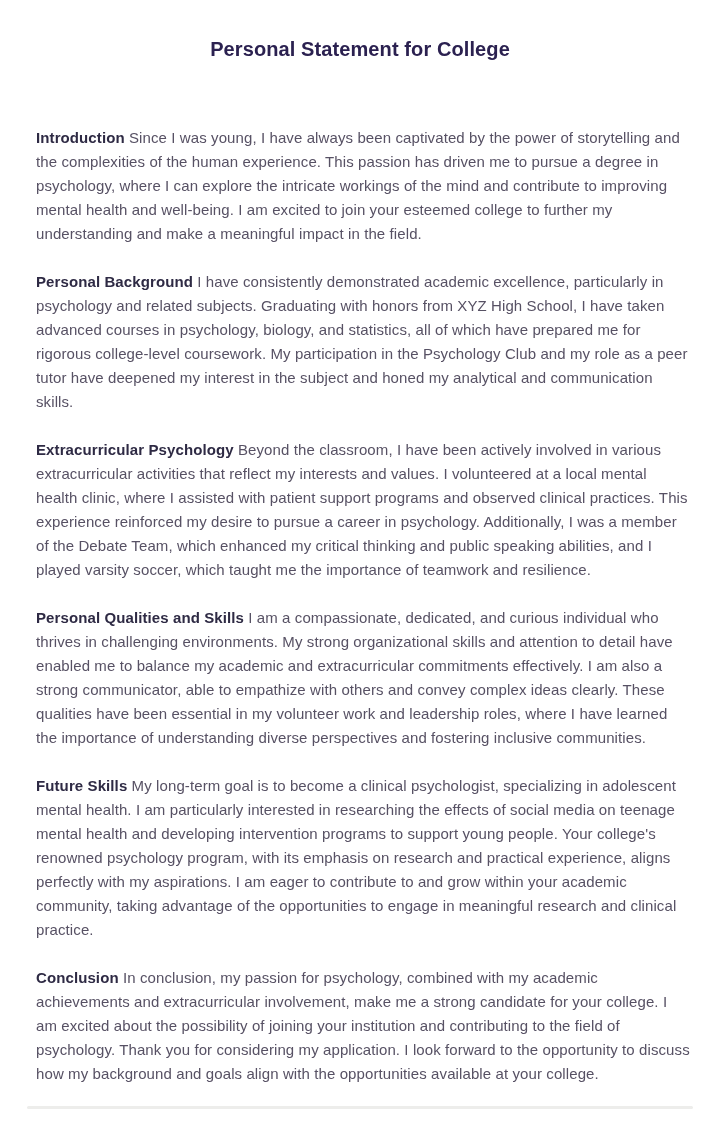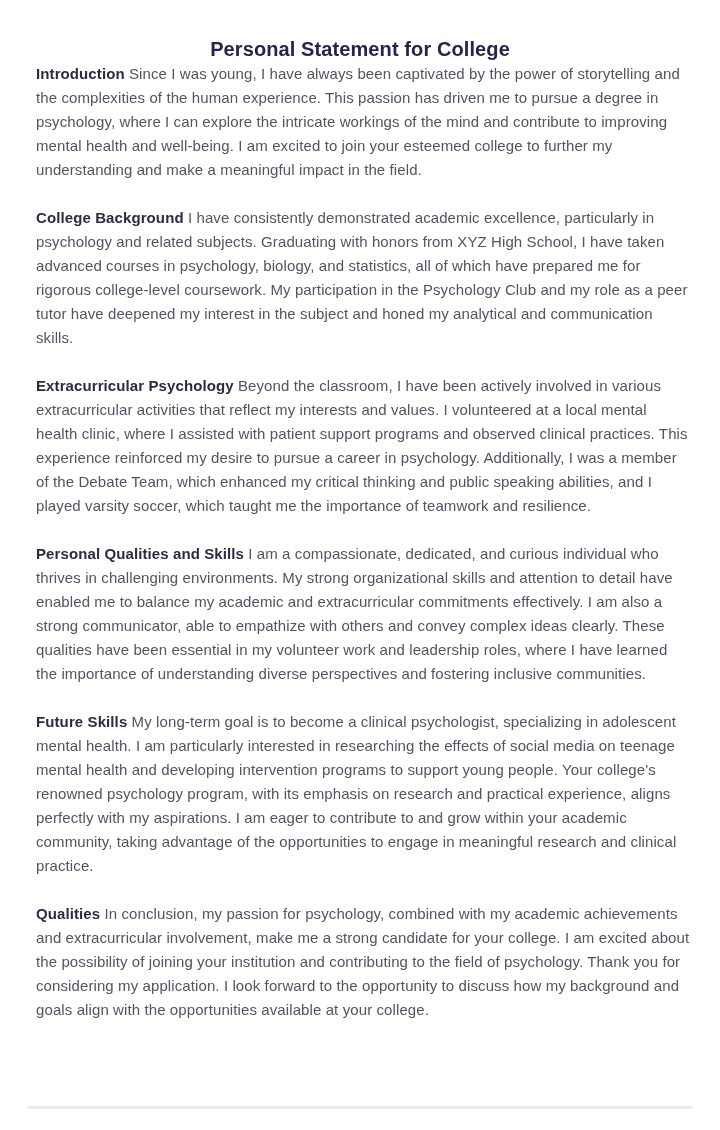--- a/index.html
+++ b/index.html
@@ -21,20 +21,21 @@
     margin: 0;
     padding-top: 37px;
     text-align: center;
     font-size: 20px;
     line-height: 25px;
     font-weight: 700;
     letter-spacing: 0.1px;
     color: var(--title-color, #2b2150);
   }
   .content {
+    margin-top: 64px;
     padding: 0 30px 0 36px;
   }
   .para {
     margin: 0 0 24px 0;
     font-size: 15px;
     line-height: 24px;
     color: var(--body-color, #575164);
     letter-spacing: 0.1px;
   }
   .para strong {
@@ -59,41 +60,41 @@
   <h1 class="title">Personal Statement for College</h1>
 
   <div class="content">
 
     <p class="para">
       <strong>Introduction</strong>
       <span>Since I was young, I have always been captivated by the power of storytelling and the complexities of the human experience. This passion has driven me to pursue a degree in psychology, where I can explore the intricate workings of the mind and contribute to improving mental health and well-being. I am excited to join your esteemed college to further my understanding and make a meaningful impact in the field.</span>
     </p>
 
     <p class="para">
-      <strong>College Background</strong>
+      <strong>Personal Background</strong>
       <span>I have consistently demonstrated academic excellence, particularly in psychology and related subjects. Graduating with honors from XYZ High School, I have taken advanced courses in psychology, biology, and statistics, all of which have prepared me for rigorous college-level coursework. My participation in the Psychology Club and my role as a peer tutor have deepened my interest in the subject and honed my analytical and communication skills.</span>
     </p>
 
     <p class="para">
       <strong>Extracurricular Psychology</strong>
       <span>Beyond the classroom, I have been actively involved in various extracurricular activities that reflect my interests and values. I volunteered at a local mental health clinic, where I assisted with patient support programs and observed clinical practices. This experience reinforced my desire to pursue a career in psychology. Additionally, I was a member of the Debate Team, which enhanced my critical thinking and public speaking abilities, and I played varsity soccer, which taught me the importance of teamwork and resilience.</span>
     </p>
 
     <p class="para">
       <strong>Personal Qualities and Skills</strong>
       <span>I am a compassionate, dedicated, and curious individual who thrives in challenging environments. My strong organizational skills and attention to detail have enabled me to balance my academic and extracurricular commitments effectively. I am also a strong communicator, able to empathize with others and convey complex ideas clearly. These qualities have been essential in my volunteer work and leadership roles, where I have learned the importance of understanding diverse perspectives and fostering inclusive communities.</span>
     </p>
 
     <p class="para">
       <strong>Future Skills</strong>
       <span>My long-term goal is to become a clinical psychologist, specializing in adolescent mental health. I am particularly interested in researching the effects of social media on teenage mental health and developing intervention programs to support young people. Your college's renowned psychology program, with its emphasis on research and practical experience, aligns perfectly with my aspirations. I am eager to contribute to and grow within your academic community, taking advantage of the opportunities to engage in meaningful research and clinical practice.</span>
     </p>
 
     <p class="para">
-      <strong>Qualities</strong>
+      <strong>Conclusion</strong>
       <span>In conclusion, my passion for psychology, combined with my academic achievements and extracurricular involvement, make me a strong candidate for your college. I am excited about the possibility of joining your institution and contributing to the field of psychology. Thank you for considering my application. I look forward to the opportunity to discuss how my background and goals align with the opportunities available at your college.</span>
     </p>
 
   </div>
 
   <div class="divider"></div>
 
 </div>
 
 </body></html>

